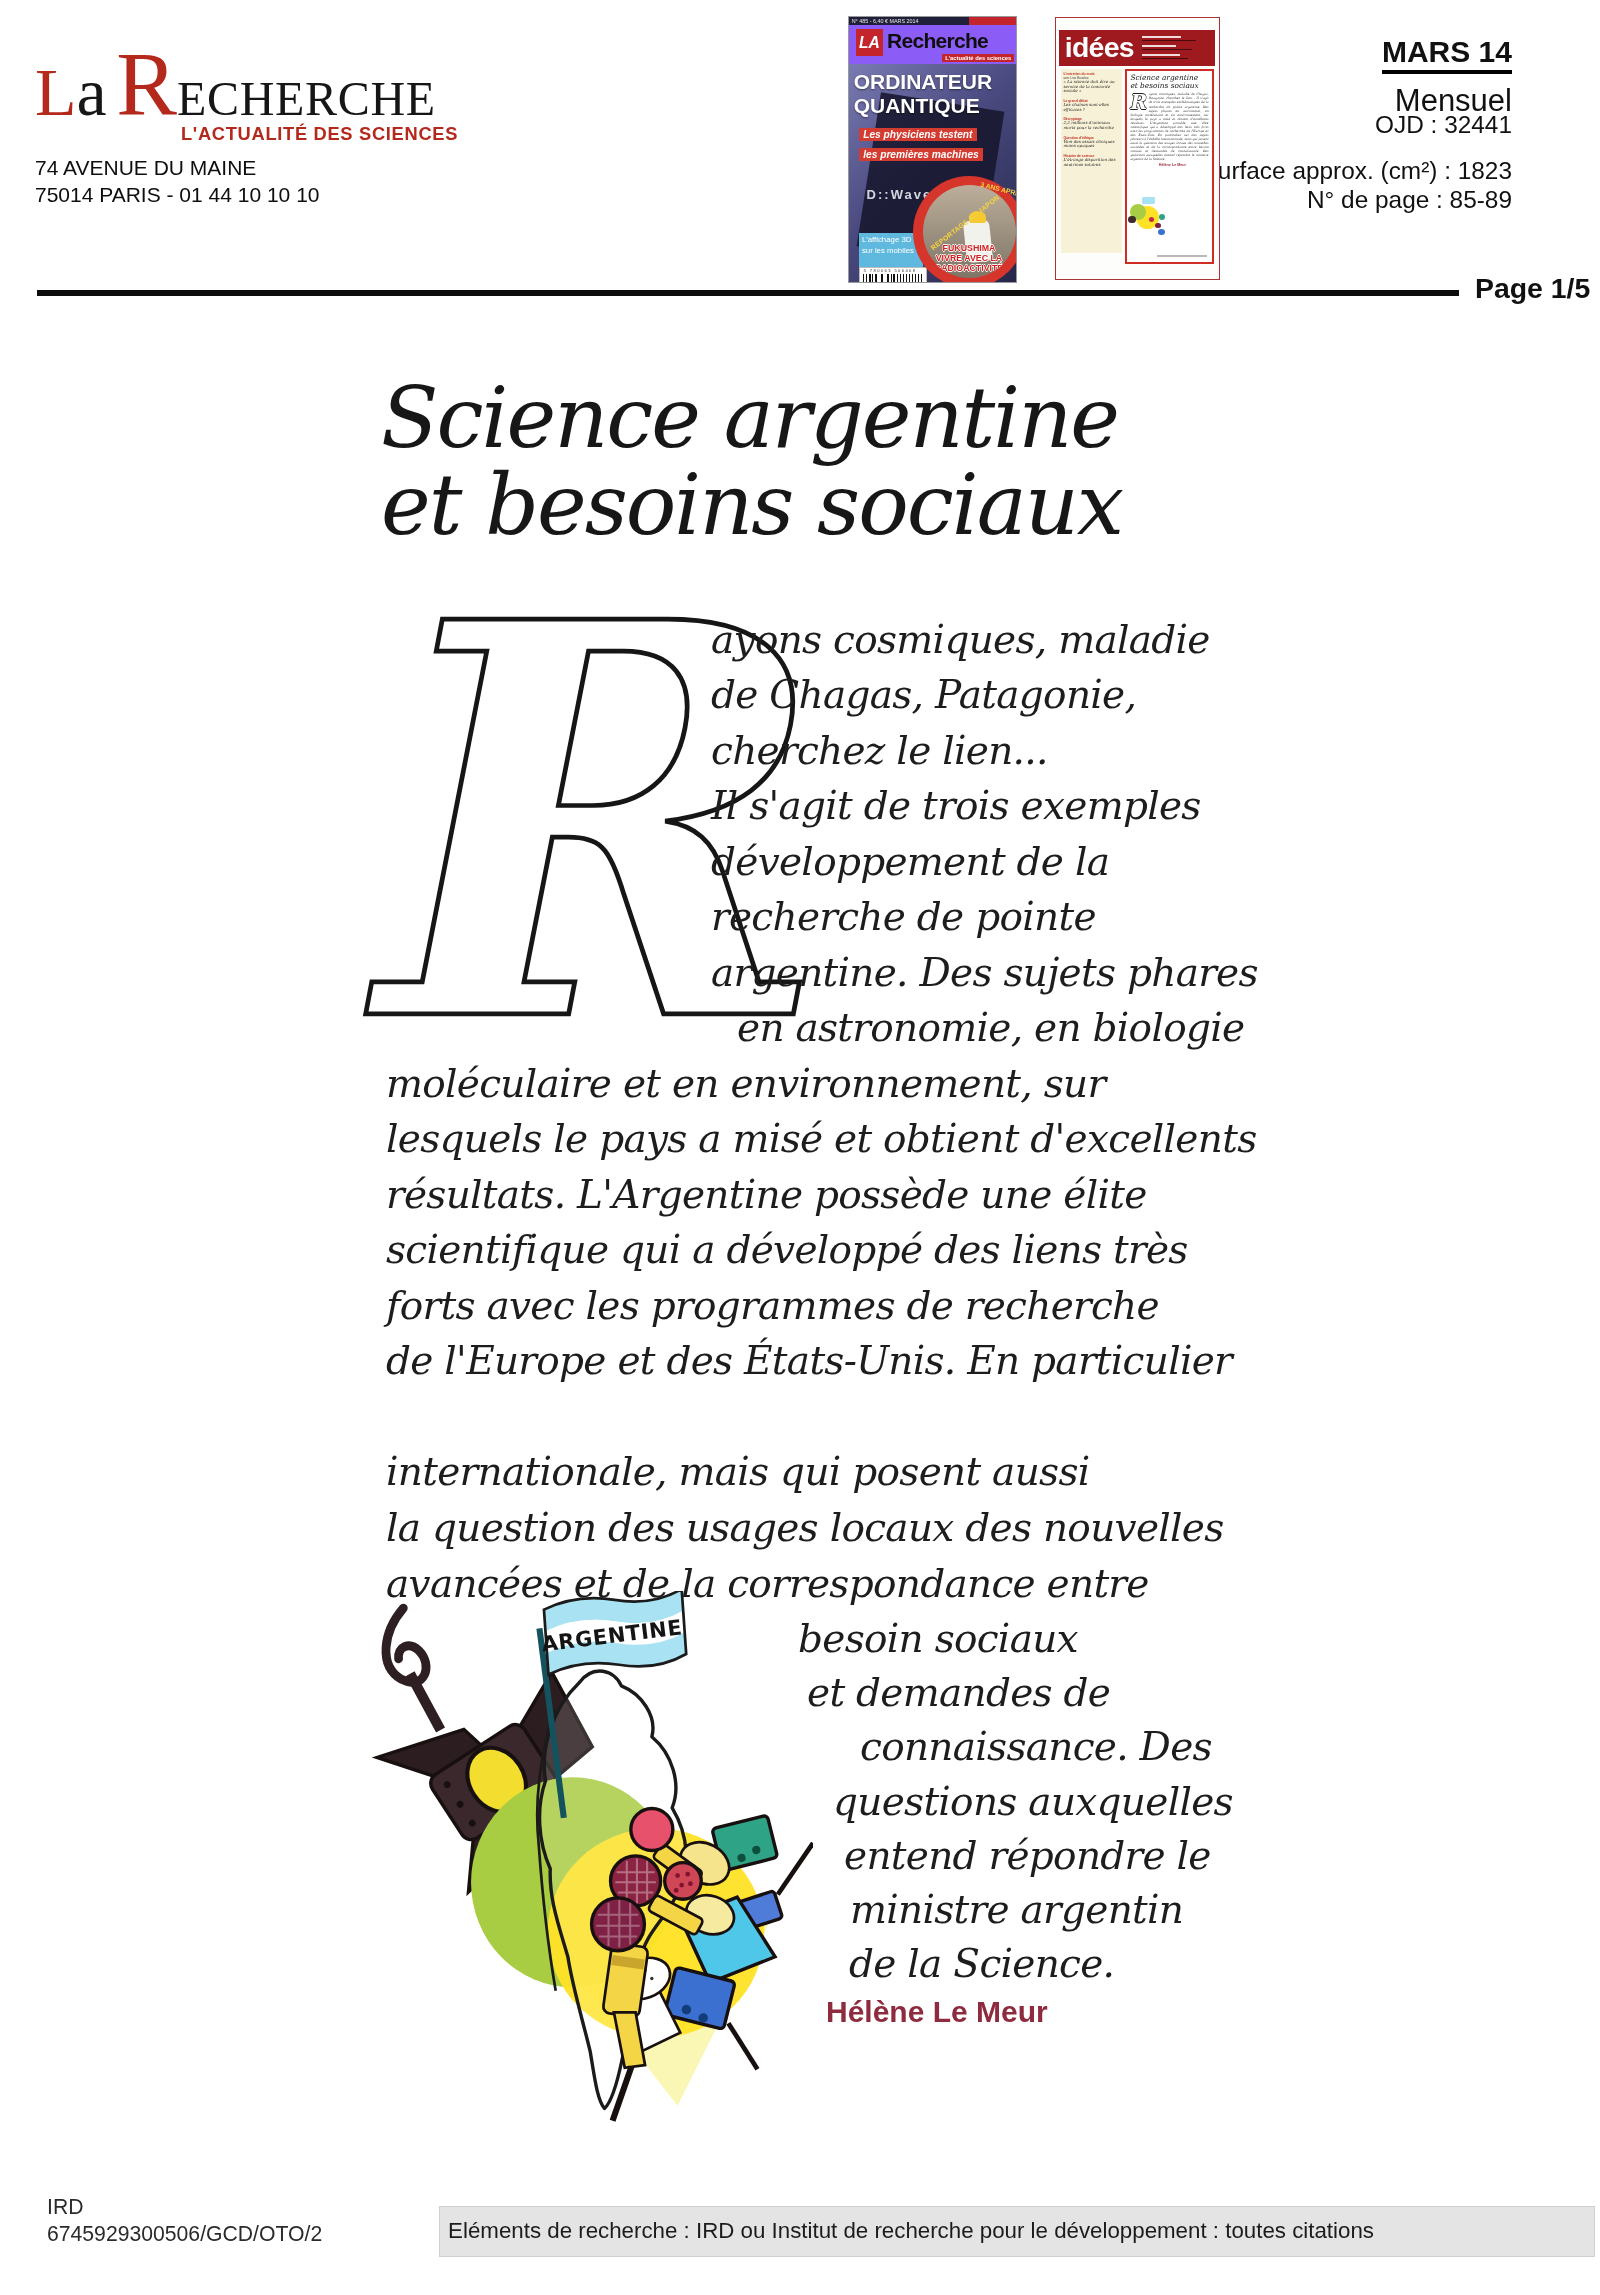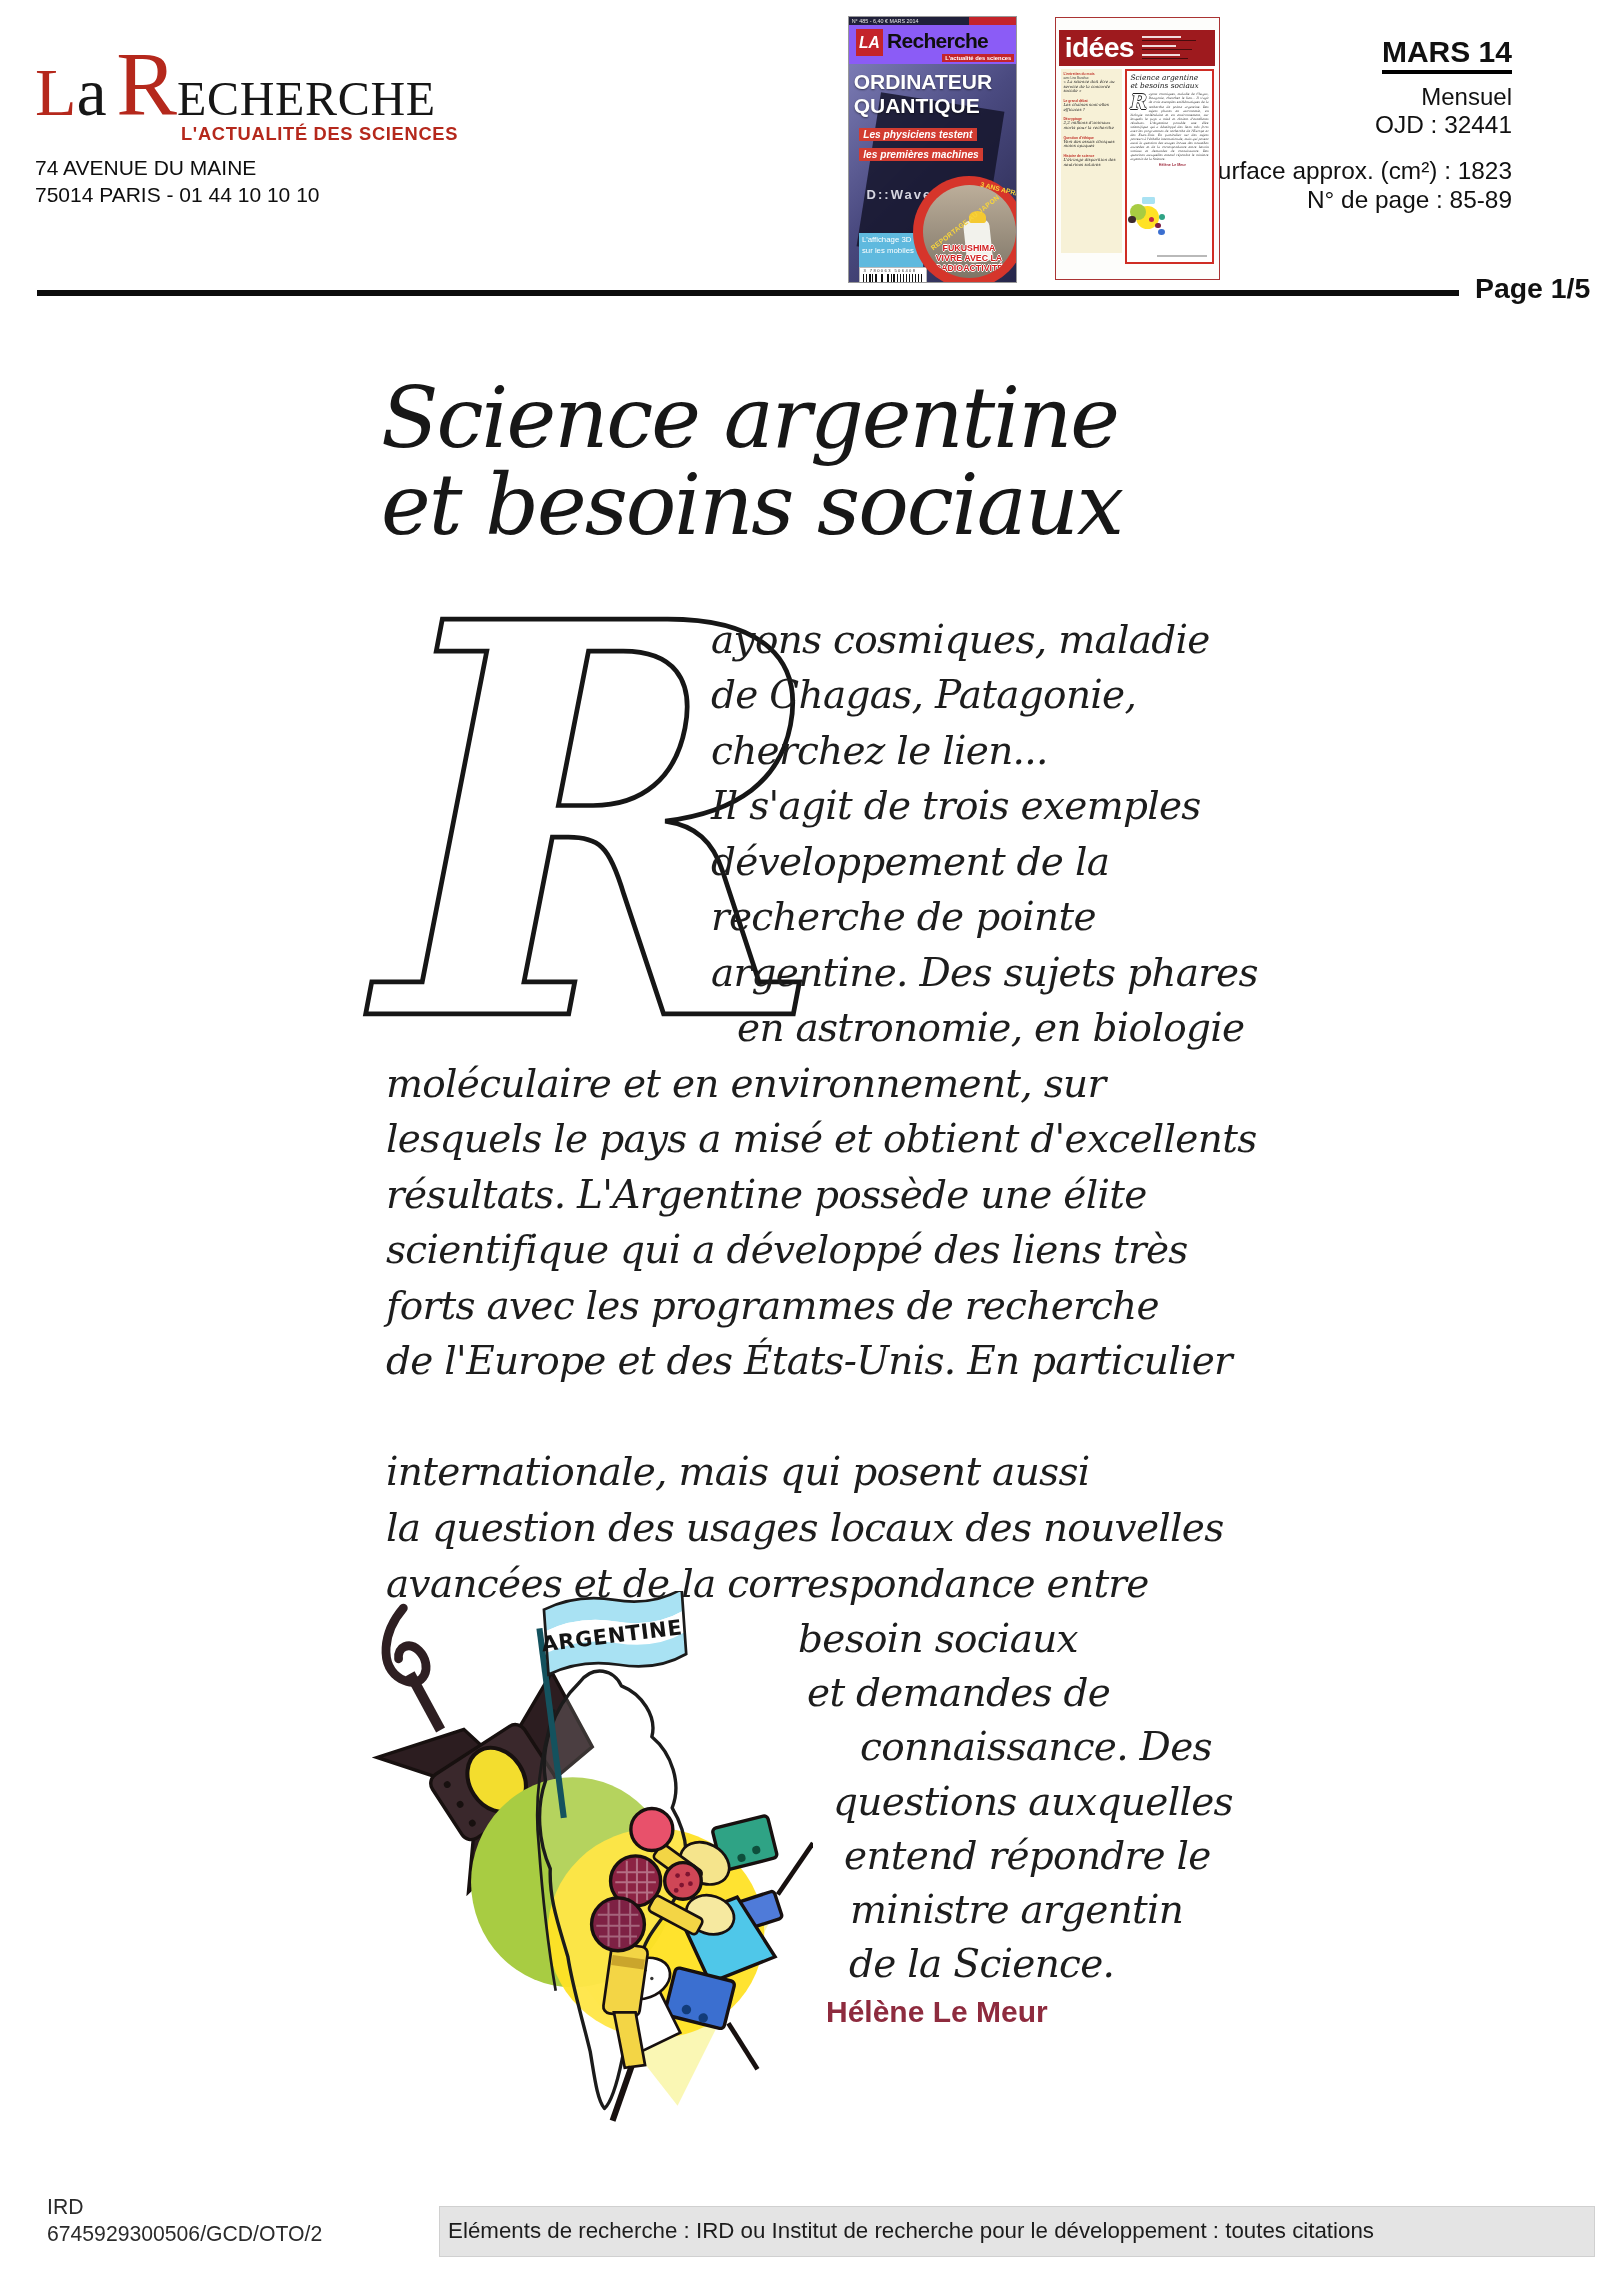--- a/index.html
+++ b/index.html
@@ -12,21 +12,21 @@
   .logo .l2{font-size:68px;color:#161616;}
   .logo .l3{font-size:91px;color:#b5281c;margin-left:9.5px;}
   .logo .l4{font-size:68px;color:#161616;font-variant:small-caps;letter-spacing:0.7px;}
   .logo-tagline{position:absolute;left:181px;top:123px;font-size:18.3px;font-weight:bold;color:#b5281c;letter-spacing:0.7px;}
   .address{position:absolute;left:35px;top:154px;font-size:21px;line-height:27px;color:#0e0e0e;}
 
   
   .info{position:absolute;right:88px;text-align:right;white-space:nowrap;}
   .info.mars{top:35px;font-size:30px;font-weight:bold;}
   .info.mars span{border-bottom:4.1px solid #000;padding-bottom:1.4px;display:inline-block;}
-  .info.mensuel{top:83px;font-size:24px;}
+  .info.mensuel{top:83px;font-size:31px;}
   .info.ojd{top:111px;font-size:24.4px;}
   .info.surface{top:157px;font-size:24.4px;}
   .info.pageno{top:186px;font-size:24.4px;}
 
   .rule{position:absolute;left:37px;top:290px;width:1422px;height:6.1px;background:#0d0d0d;}
   .page-indicator{position:absolute;left:1475px;top:272px;font-size:28.4px;font-weight:bold;white-space:nowrap;}
 
   
   .cover1{position:absolute;left:848px;top:15.6px;width:167px;height:265px;background:#fff;border:0.7px solid #999;overflow:hidden;}
   .c1-band{position:absolute;left:0;top:0;width:167px;height:8.8px;background:#20203a;}

